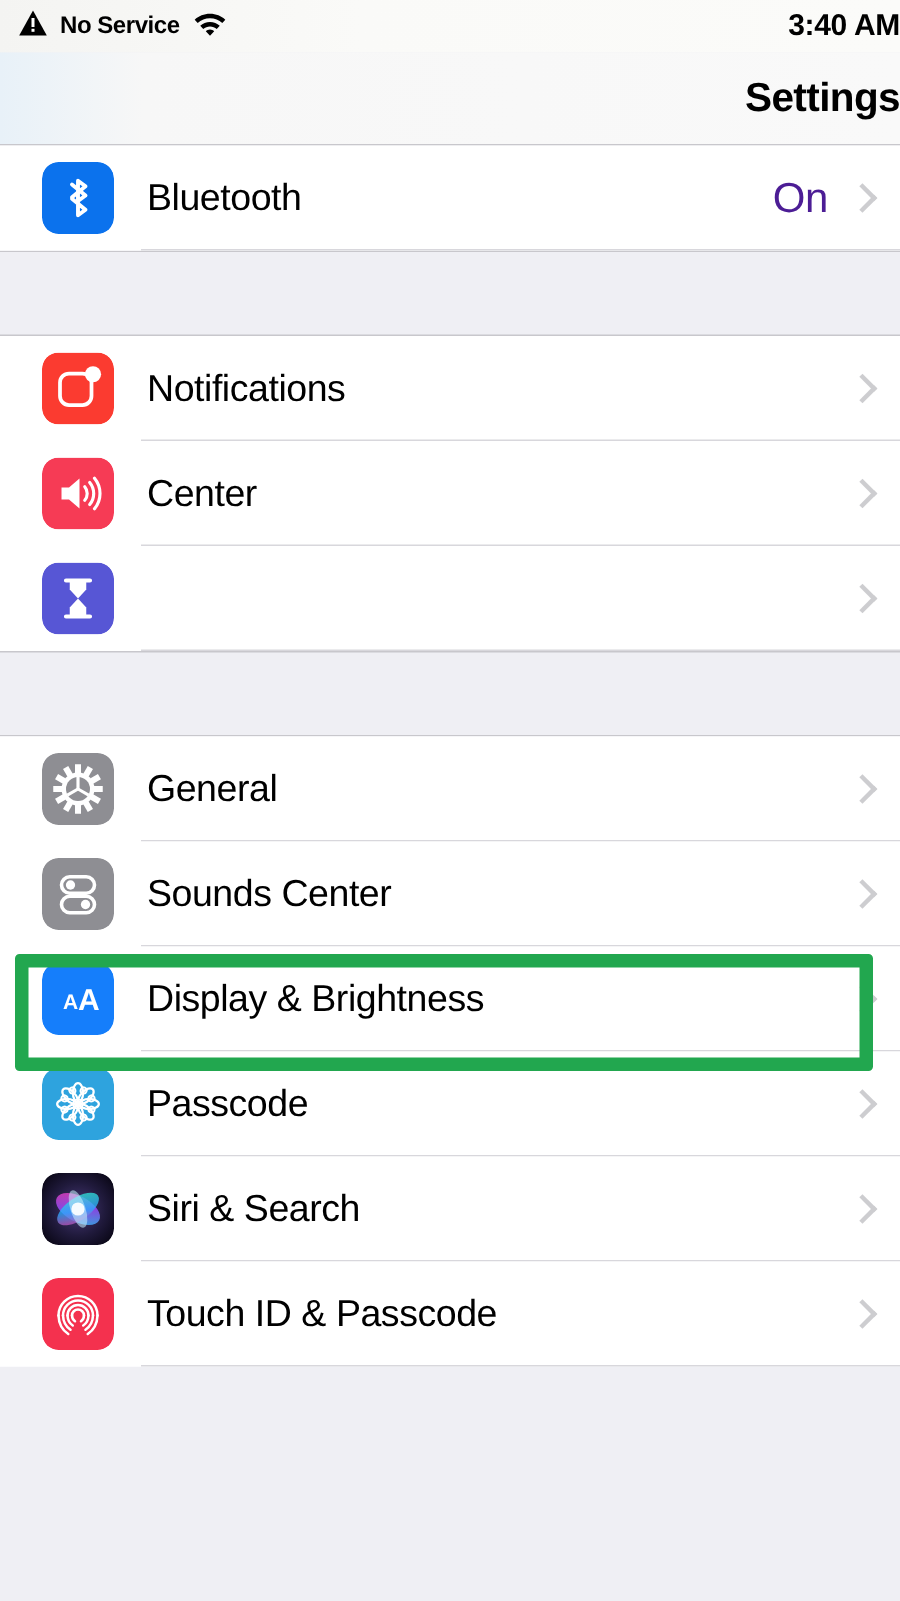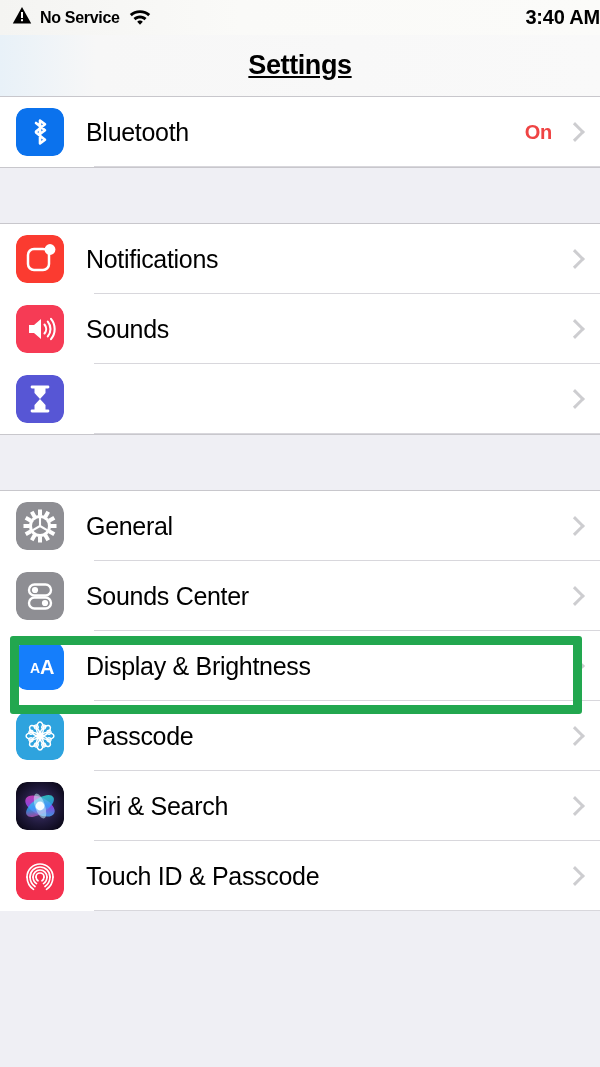--- a/index.html
+++ b/index.html
@@ -35,51 +35,50 @@
   }
   .battery .nub {
     position:absolute; left:31px; top:5px; width:2.6px; height:6px;
     background:rgba(0,0,0,.34); border-radius:0 2px 2px 0;
   }
 
   
   .navbar {
     position:relative; height:62px; width:100%;
     background:linear-gradient(to right,#E8F1F8 0%,#F7F7F7 16%,#F9F9F9 100%);
-    display:flex; align-items:center; justify-content:center;
+    display:flex; align-items:center; justify-content:flex-end;
     border-bottom:1px solid #C8C7CC;
-    text-decoration:underline;
   }
   .navbar .title { font-size:27px; font-weight:bold; color:#000; letter-spacing:-0.4px; }
 
   
   .scroll { position:relative; width:100%; height:970px; background:#EFEFF4; }
   .group { background:#FFFFFF; position:relative; }
   .group.topline::before {
     content:""; position:absolute; top:0; left:0; right:0; height:1px;
     background:#C8C7CC;
   }
   .gap { height:57px; background:#EFEFF4;
          border-top:1px solid #C8C7CC; border-bottom:1px solid #C8C7CC; }
 
   .row {
     position:relative; display:flex; align-items:center;
-    height:70px; padding-left:16px; background:#FFFFFF;
+    height:70px; padding-left:28px; background:#FFFFFF;
   }
   .row .sep {
     position:absolute; left:94px; right:0; bottom:0; height:1px; background:#D8D7DC;
   }
   .label {
     margin-left:22px; font-size:25px; color:#000; letter-spacing:-0.3px;
     white-space:nowrap;
   }
   .right {
     position:absolute; right:20px; display:flex; align-items:center; gap:16px;
   }
-  .value { font-size:20px; color:#ef4444; letter-spacing:-0.3px;font-weight:bold; }
+  .value { font-size:28px; color:#4c1d95; letter-spacing:-0.3px; }
   .chev {
     width:12px; height:20px; position:relative; opacity:.55;
   }
   .chev::before {
     content:""; position:absolute; left:0; top:3px;
     width:11px; height:11px;
     border-right:3px solid #A6A6AB; border-top:3px solid #A6A6AB;
     transform:rotate(45deg);
   }
 
@@ -166,21 +165,21 @@
             <svg viewBox="0 0 48 48">
               <rect width="48" height="48" rx="11" fill="#F63B55"></rect>
               <path d="M13 20h5l7-6v20l-7-6h-5z" fill="#fff"></path>
         <g fill="none" stroke="#fff" stroke-width="2.1" stroke-linecap="round">
           <path d="M28.5 19.5a7 7 0 0 1 0 9"></path>
                 <path d="M31.8 16.6a11.6 11.6 0 0 1 0 14.8"></path>
           <path d="M35 13.8a16 16 0 0 1 0 20.4"></path>
               </g>
             </svg>
           </span>
-      <span class="label">Sounds</span>
+      <span class="label">Center</span>
       <span class="right">
 
         <span class="chev"></span>
       </span>
       <span class="sep"></span>
     </div>
         <div class="row">
       <span class="icon">
             <svg viewBox="0 0 48 48">
               <rect width="48" height="48" rx="11" fill="#5756D5"></rect>

